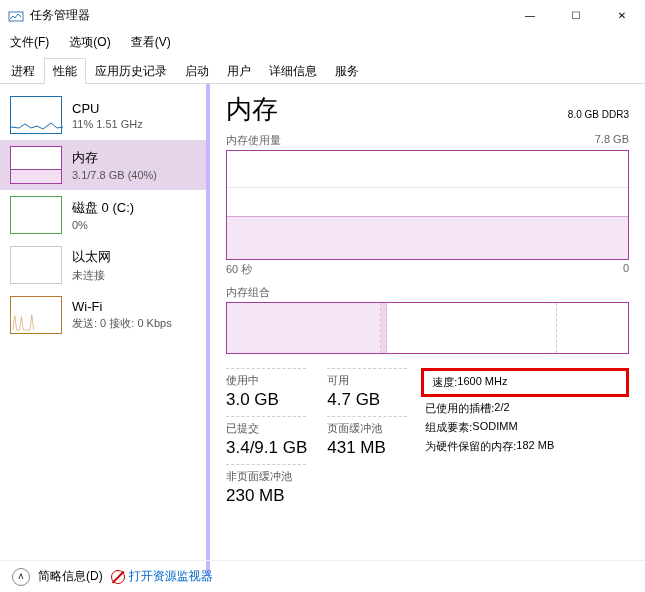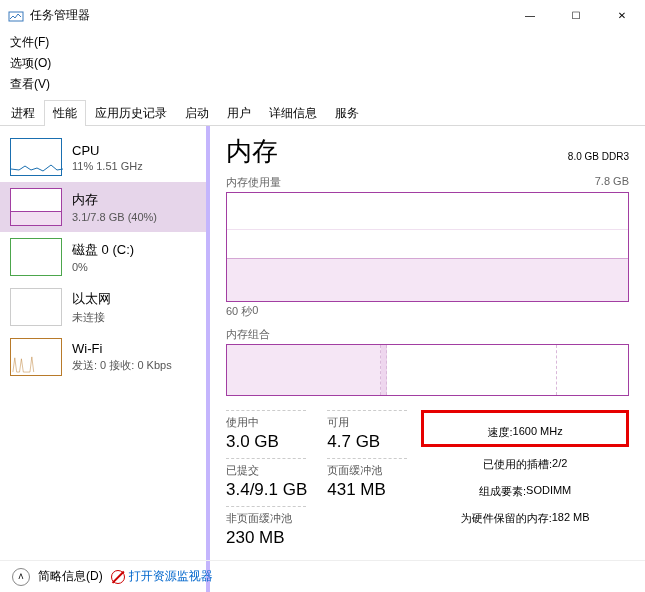--- a/index.html
+++ b/index.html
@@ -31,24 +31,23 @@
     display: flex;
   }
   .win-controls div {
     width: 46px; height: 30px;
     display: flex; align-items: center; justify-content: center;
     font-size: 10px;
   }
   
   .menubar {
     display: flex;
-    gap: 0;
+    gap: 12px;
     padding: 2px 6px 4px 6px;
     font-size: 12px;
-    flex-direction: column;
   }
   .menubar div { padding: 2px 4px; }
   
   .tabs {
     display: flex;
     border-bottom: 1px solid #d9d9d9;
     padding-left: 2px;
     font-size: 12px;
   }
   .tab {
@@ -120,21 +119,21 @@
     height: 110px;
     border: 1px solid #a23ea2;
     margin-top: 2px;
     background: #fff;
     position: relative;
   }
   .chart1 .gridline {
     position:absolute; left:0; right:0; border-top:1px solid #f0e0f0;
   }
   .chart-x {
-    display:flex; justify-content:flex-start;
+    display:flex; justify-content:space-between;
     font-size:11px; color:#666; margin-top:2px;
   }
   .chart2 {
     height: 52px;
     border:1px solid #a23ea2;
     margin-top:2px;
     display:flex;
     background:#fff;
   }
   .chart2 .seg { border-right:1px dashed #d9b8d9; }
@@ -151,21 +150,21 @@
     column-gap: 20px;
     row-gap: 6px;
   }
   .stat .lbl { font-size:11px; color:#555; border-top:1px dashed #ccc; padding-top:4px; width:80px;font-family:Liberation Serif, serif;}
   .stat .val { font-size:17px; margin-top:2px; }
   .stats-right {
     flex:1;
     font-size:11px;
     padding-left: 8px;
   }
-  .stats-right .row { display:flex; justify-content:center; padding:2px 4px;margin-top:8px; }
+  .stats-right .row { display:flex; justify-content:flex-start; padding:2px 4px; }
   .highlight-box {
     border: 3px solid #e60000;
     padding: 2px 4px;
     margin-bottom: 2px;
   }
   
   .footer {
     position:absolute;
     left:0; right:0; bottom:0;
     height: 32px;

